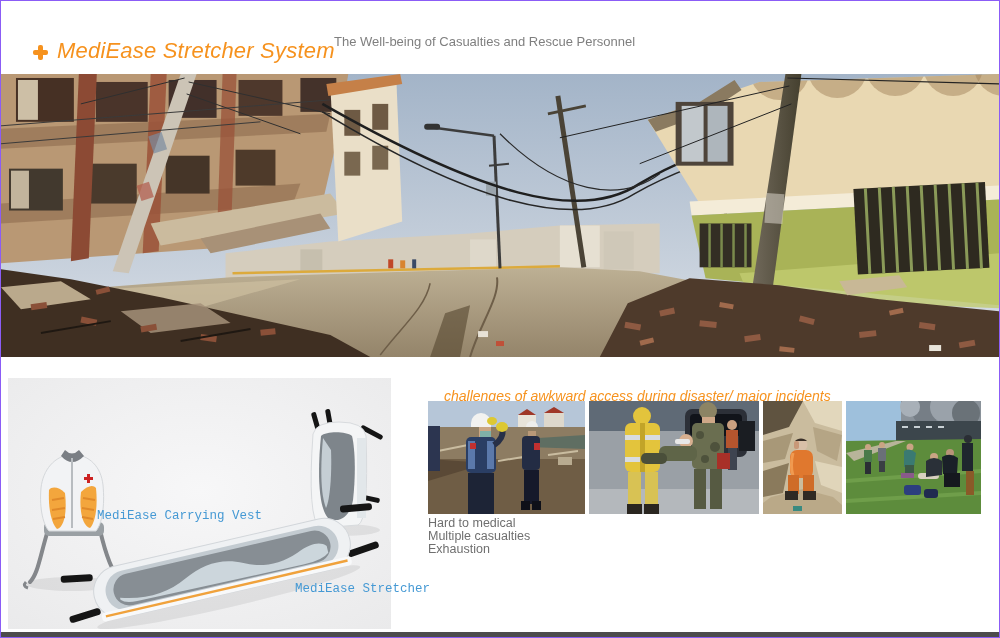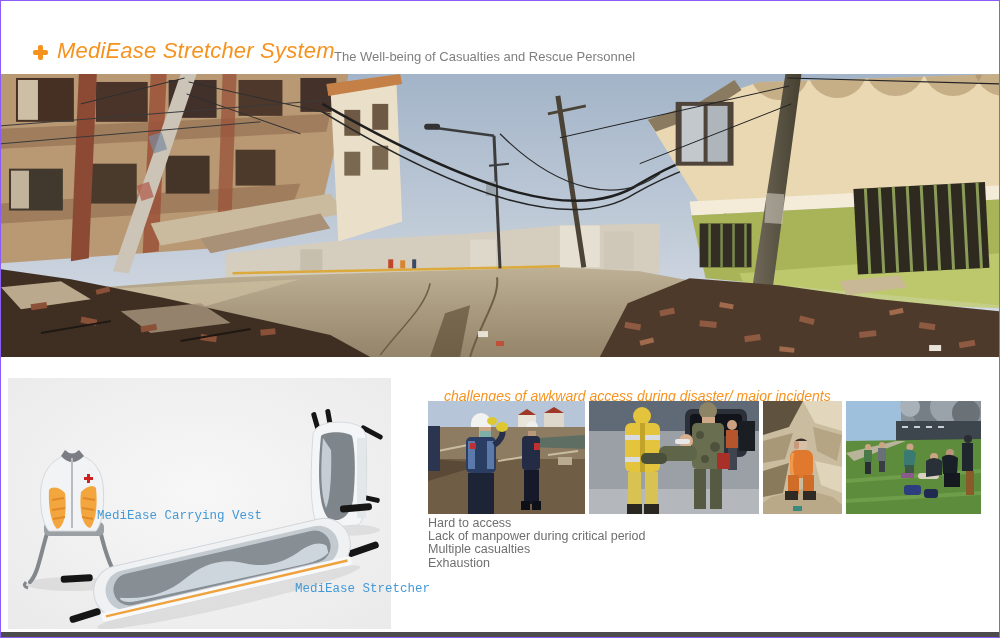--- a/index.html
+++ b/index.html
@@ -16,21 +16,21 @@
     content:""; position:absolute; background:#f6921e; border-radius:2px;
   }
   .cross-icon::before{left:5px; top:0; width:5px; height:15px;}
   .cross-icon::after{left:0; top:5px; width:15px; height:5px;}
   .title{
     position:absolute; left:56px; top:37px; margin:0;
     font-style:italic; font-weight:400; font-size:22px; letter-spacing:.2px;
     color:#f6921e; white-space:nowrap;
   }
   .subtitle{
-    position:absolute; left:333px; top:48px;
+    position:absolute; left:333px; top:33px;
     font-size:13px; color:#7f7f7f; white-space:nowrap;
   }
 
   
   .panorama{position:absolute; left:0; top:73px; width:998px; height:283px; overflow:hidden;}
   .panorama svg{display:block; width:100%; height:100%;}
 
   
   .product-panel{
     position:absolute; left:7px; top:377px; width:383px; height:251px;
@@ -420,20 +420,19 @@
         <rect x="58" y="84" width="17" height="10" rx="3" fill="#2c3e7e"></rect>
         <rect x="78" y="88" width="14" height="9" rx="3" fill="#202a50"></rect>
         <circle cx="36" cy="44" r="3" fill="#caa484"></circle>
           <rect x="32" y="47" width="8" height="13" fill="#6a7078"></rect>
           <rect x="33" y="60" width="6" height="11" fill="#3a3e44"></rect>
       </svg>
     </figure>
   </div>
 
   <ul class="challenge-list">
-    <li>Hard to access</li>
-    <li>Lack of manpower during critical period</li>
+    <li>Hard to medical</li>
     <li>Multiple casualties</li>
     <li>Exhaustion</li>
   </ul>
 
   <div class="bottom-edge"></div>
 </div>
 
 </body></html>

